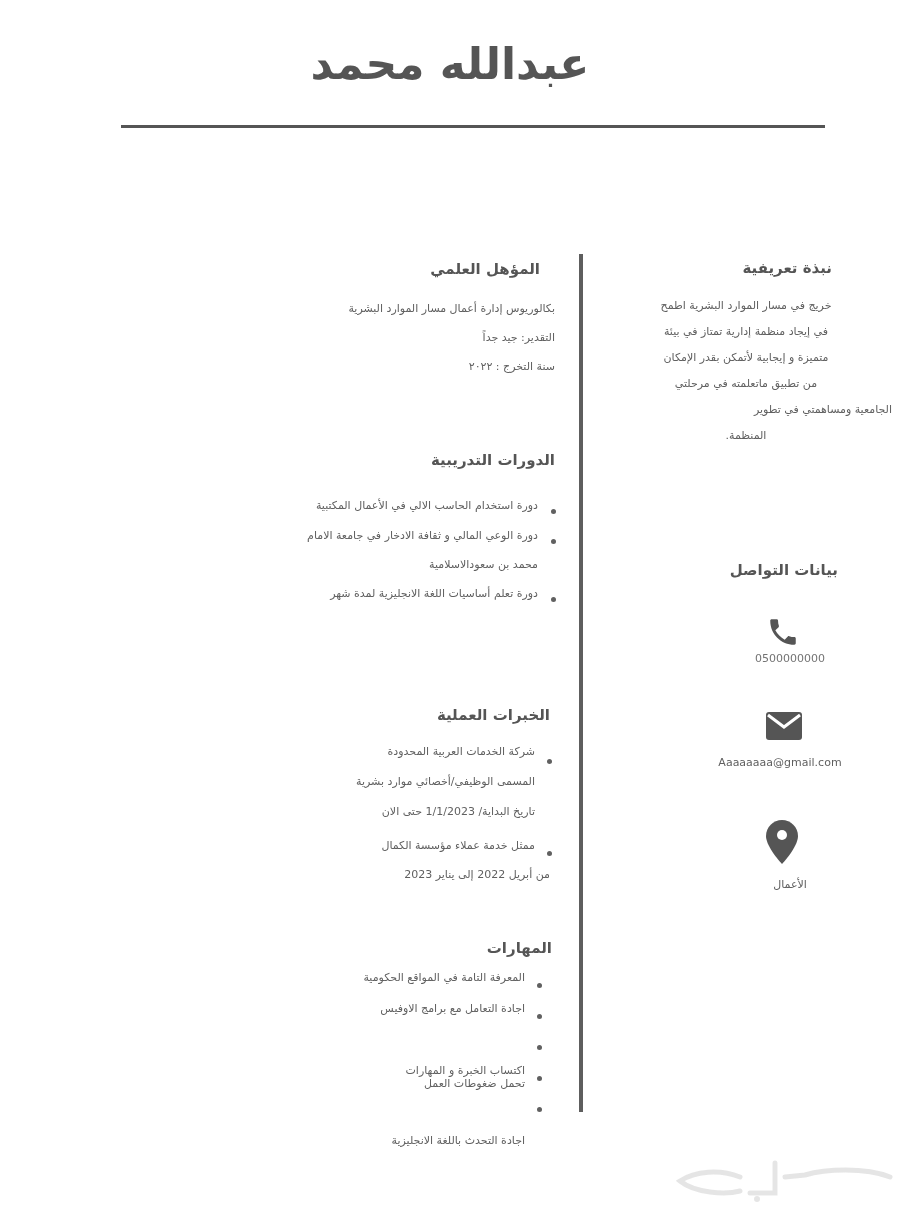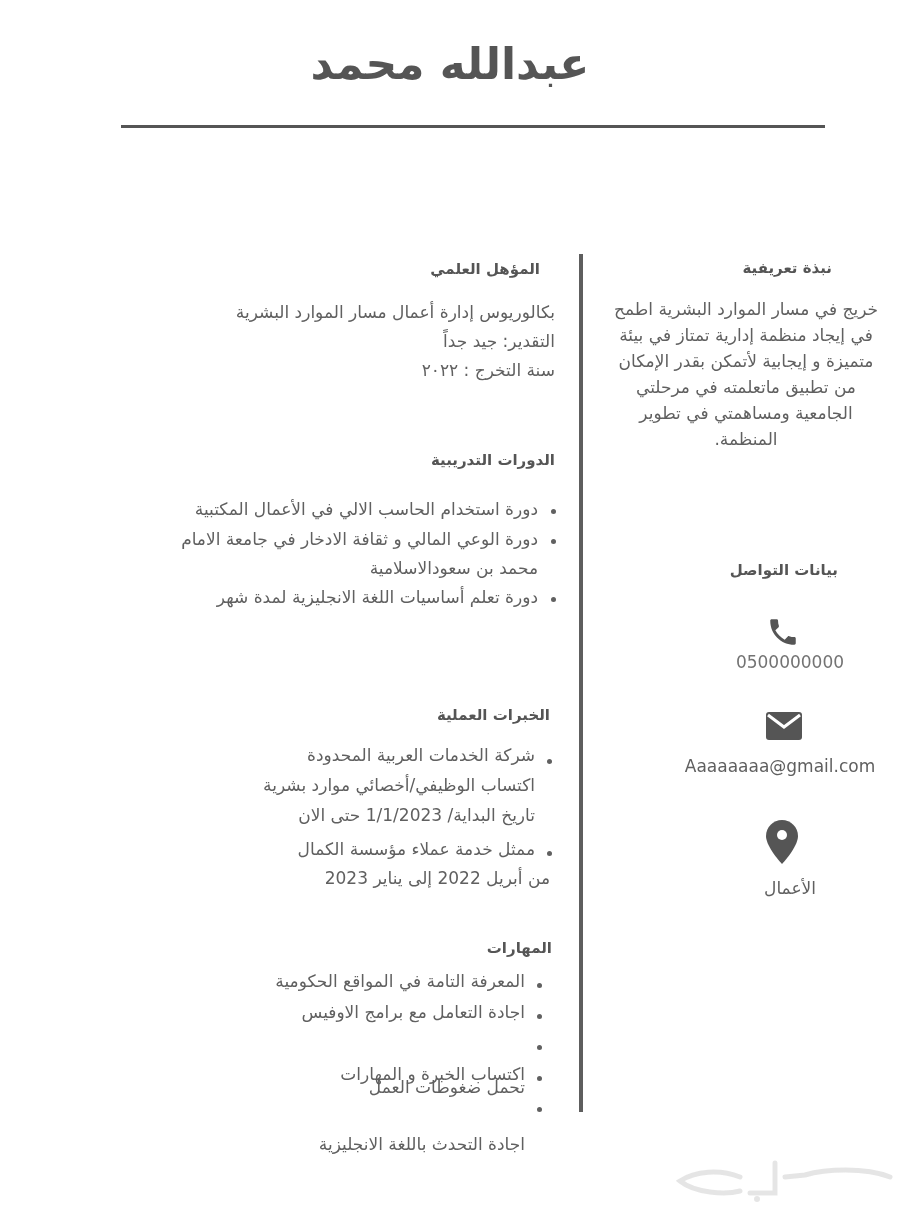--- a/index.html
+++ b/index.html
@@ -13,40 +13,40 @@
   }
   .top-rule {
     position:absolute; top:125px; left:121px; width:704px; height:3px; background:#555555;
   }
   .vdivider {
     position:absolute; top:254px; left:579px; width:4px; height:858px; background:#5e5e5e;
   }
   .section-title {
     position:absolute; font-weight:bold; font-size:15px; color:#555555; direction:rtl; text-align:right;
   }
-  .line { position:absolute; direction:rtl; text-align:right; font-size:17px; color:#606060; white-space:nowrap; }
+  .line { position:absolute; direction:rtl; text-align:right; font-size:11px; color:#606060; white-space:nowrap; }
   .bullet { position:absolute; width:5px; height:5px; border-radius:50%; background:#606060; }
   .center { text-align:center; }
   .icon { position:absolute; }
   .watermark { position:absolute; left:665px; top:1155px; width:230px; height:48px; opacity:0.9; }
 </style>
 </head>
 <body>
 
 <div class="name">عبدالله محمد</div>
 <div class="top-rule"></div>
 <div class="vdivider"></div>
 
 <div class="section-title" style="top:259px; right:68px;">نبذة تعريفية</div>
 <div>
   <div class="line center" style="top:299px; left:600px; width:292px;">خريج في مسار الموارد البشرية اطمح</div>
   <div class="line center" style="top:325px; left:600px; width:292px;">في إيجاد منظمة إدارية تمتاز في بيئة</div>
   <div class="line center" style="top:351px; left:600px; width:292px;">متميزة و إيجابية لأتمكن بقدر الإمكان</div>
   <div class="line center" style="top:377px; left:600px; width:292px;">من تطبيق ماتعلمته في مرحلتي</div>
-  <div class="line center" style="top:403px; left:600px; width:292px;">الجامعية ومساهمتي في تطوير</div>
+  <div class="line center" style="top:403px; left:600px; width:292px;text-align:right;">الجامعية ومساهمتي في تطوير</div>
   <div class="line center" style="top:429px; left:600px; width:292px;">المنظمة.</div>
 </div>
 
 <div class="section-title" style="top:561px; right:62px;">بيانات التواصل</div>
 
 <svg class="icon" style="left:766px; top:615px;" width="34" height="34" viewBox="0 0 24 24">
   <path fill="#555555" d="M6.6 10.8c1.4 2.8 3.8 5.1 6.6 6.6l2.2-2.2c.3-.3.7-.4 1-.2 1.1.4 2.3.6 3.6.6.6 0 1 .4 1 1V20c0 .6-.4 1-1 1C10.6 21 3 13.4 3 4c0-.6.4-1 1-1h3.5c.6 0 1 .4 1 1 0 1.3.2 2.5.6 3.6.1.3 0 .7-.2 1L6.6 10.8z"></path>
 </svg>
 <div class="line center" style="top:652px; left:700px; width:180px; direction:ltr; color:#737373;">0500000000</div>
 
@@ -75,21 +75,21 @@
   <div class="line" style="top:529px; right:362px;">دورة الوعي المالي و ثقافة الادخار في جامعة الامام</div>
   <div class="line" style="top:558px; right:362px;">محمد بن سعودالاسلامية</div>
   <div class="bullet" style="top:597px; left:551px;"></div>
   <div class="line" style="top:587px; right:362px;">دورة تعلم أساسيات اللغة الانجليزية لمدة شهر</div>
 </div>
 
 <div class="section-title" style="top:706px; right:350px;">الخبرات العملية</div>
 <div>
   <div class="bullet" style="top:759px; left:547px;"></div>
   <div class="line" style="top:745px; right:365px;">شركة الخدمات العربية المحدودة</div>
-  <div class="line" style="top:775px; right:365px;">اكتساب الوظيفي/أخصائي موارد بشرية</div>
+  <div class="line" style="top:775px; right:365px;">المسمى الوظيفي/أخصائي موارد بشرية</div>
   <div class="line" style="top:805px; right:365px;">تاريخ البداية/ 1/1/2023 حتى الان</div>
   <div class="bullet" style="top:851px; left:547px;"></div>
   <div class="line" style="top:839px; right:365px;">ممثل خدمة عملاء مؤسسة الكمال</div>
   <div class="line" style="top:868px; right:350px;">من أبريل 2022 إلى يناير 2023</div>
 </div>
 
 <div class="section-title" style="top:939px; right:348px;">المهارات</div>
 <div>
   <div class="bullet" style="top:983px; left:537px;"></div>
   <div class="line" style="top:971px; right:375px;">المعرفة التامة في المواقع الحكومية</div>

